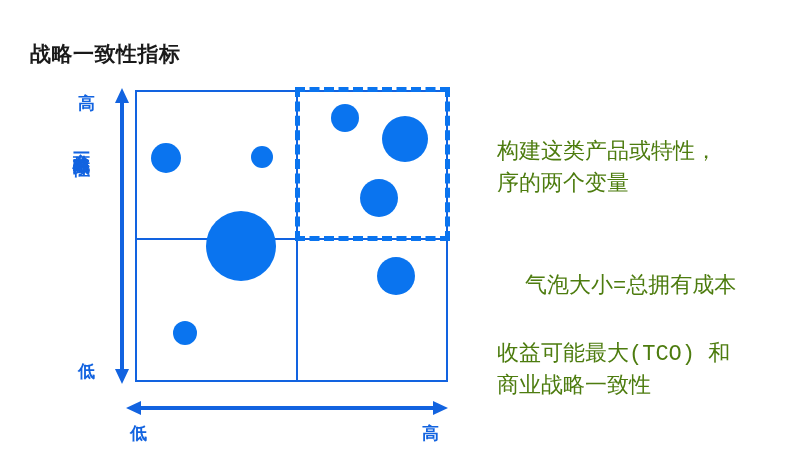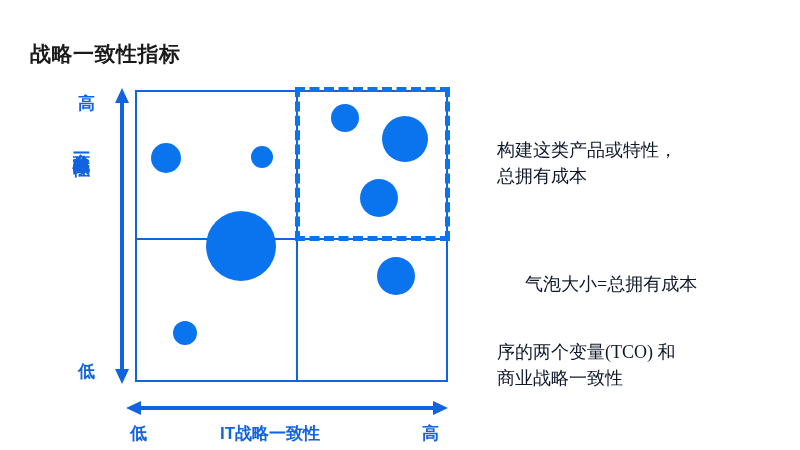--- a/index.html
+++ b/index.html
@@ -162,24 +162,24 @@
     top: 422px;
     font-size: 17px;
     font-weight: bold;
     color: #1263e0;
     white-space: nowrap;
   }
 
   
   .note {
     position: absolute;
-    font-size: 18px;
-    color: #0f172a;
+    font-size: 22px;
+    color: #4d7c0f;
     line-height: 1.45;
-    font-family: Liberation Serif, serif;
+    font-family: Liberation Mono, monospace;
   }
   .note-1 { left: 497px; top: 137px; width: 290px; }
   .note-2 { left: 497px; top: 271px; width: 290px; margin-left: 28px; }
   .note-3 { left: 497px; top: 339px; width: 295px; }
   .note-line { display: block; white-space: nowrap; }
 </style>
 </head>
 <body>
 
 <div class="slide">
@@ -215,31 +215,30 @@
     <div class="highlight-box"></div>
 
     <div class="x-axis">
       <svg width="322" height="16" viewBox="0 0 322 16">
         <line x1="12" y1="8" x2="310" y2="8" stroke="#1263e0" stroke-width="4"></line>
         <polygon points="0,8 15,1 15,15" fill="#1263e0"></polygon>
         <polygon points="322,8 307,1 307,15" fill="#1263e0"></polygon>
       </svg>
     </div>
     <div class="x-low">低</div>
-    <div class="x-axis-label">IT战略一致性</div>
     <div class="x-high">高</div>
   </div>
 
   <div class="note note-1">
     <span class="note-line">构建这类产品或特性，</span>
-    <span class="note-line">总拥有成本</span>
+    <span class="note-line">序的两个变量</span>
   </div>
 
   <div class="note note-2">
     <span class="note-line">气泡大小=总拥有成本</span>
   </div>
 
   <div class="note note-3">
-    <span class="note-line">序的两个变量(TCO)  和</span>
+    <span class="note-line">收益可能最大(TCO)  和</span>
     <span class="note-line">商业战略一致性</span>
   </div>
 
 </div>
 
 </body></html>

